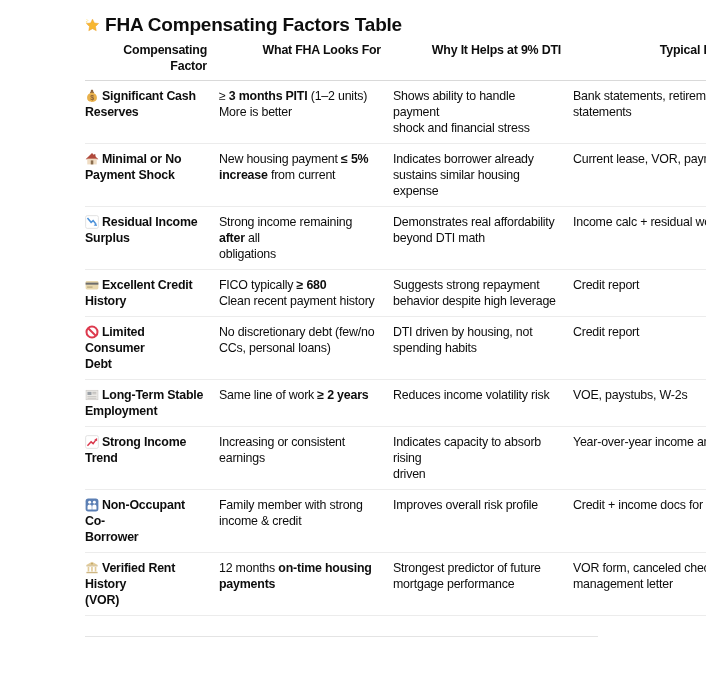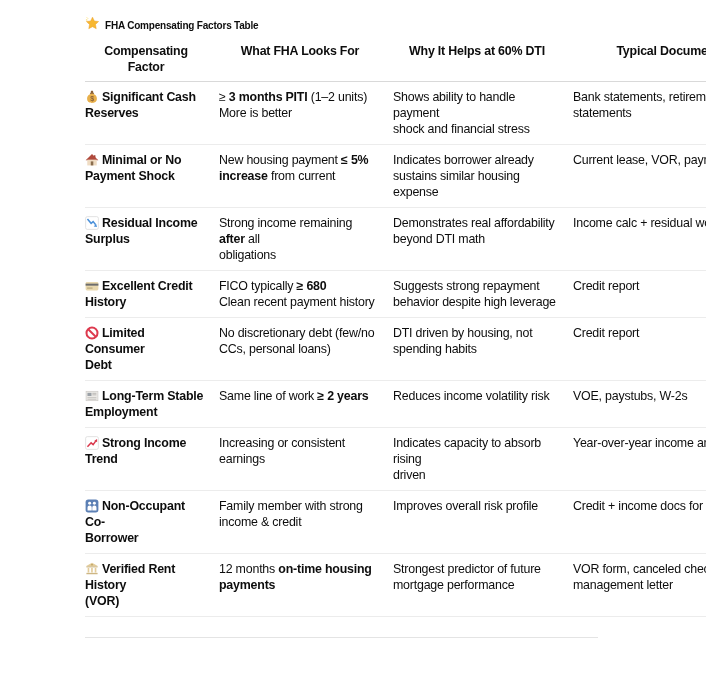--- a/index.html
+++ b/index.html
@@ -3,33 +3,33 @@
 <meta charset="utf-8">
 <style>
   html,body{margin:0;padding:0;background:#fff;}
   body{
     width:706px;height:678px;overflow:hidden;
     font-family:"Liberation Sans",sans-serif;
     color:#0d0d0d;-webkit-font-smoothing:antialiased;
   }
   .page{padding:16px 0 0 85px;}
   .section-title{
-    font-size:10px;line-height:18px;font-weight:700;
+    font-size:19px;line-height:18px;font-weight:700;
     letter-spacing:-0.2px;margin:0 0 5px 0;
   }
   .section-title .emoji{margin-right:5px;}
   .emoji svg{width:15px;height:15px;vertical-align:-2px;}
   
   .table-wrap{width:621px;overflow:hidden;}
   table{
     border-collapse:collapse;table-layout:fixed;width:718px;
     font-size:12.4px;line-height:16px;letter-spacing:-0.2px;
   }
   th{
-    text-align:center;font-weight:600;vertical-align:top;
+    text-align:right;font-weight:600;vertical-align:top;
     padding:3px 12px 6px 0;border-bottom:1px solid #d9d9d9;
   }
   td{
     vertical-align:top;
     padding:7px 12px 7px 0;border-bottom:1px solid #ececec;
   }
   td.factor{font-weight:600;}
   td .emoji{margin-right:3px;}
   td .emoji svg{width:14px;height:14px;vertical-align:-2.5px;}
   .b{font-weight:700;margin-top:34px;}
@@ -55,21 +55,21 @@
       <colgroup>
         <col style="width:134px">
           <col style="width:174px">
           <col style="width:180px">
           <col style="width:230px">
       </colgroup>
       <thead>
         <tr>
           <th>Compensating Factor</th>
           <th>What FHA Looks For</th>
-          <th>Why It Helps at 60% DTI</th>
+          <th>Why It Helps at 9% DTI</th>
           <th>Typical Documentation</th>
         </tr>
       </thead>
       <tbody id="tbody">
           <tr>
             <td class="factor"><span class="emoji"><svg viewBox="0 0 16 16">
                   <path d="M5.5 4.6h5L9.2 2.2c.5-.9-.2-1.4-1.2-1.4s-1.7.5-1.2 1.4z" fill="#8c6239"></path>
                   <path d="M8 4.4c-3.4 0-5.6 2.7-5.6 5.7 0 3.4 2.4 4.7 5.6 4.7s5.6-1.3 5.6-4.7c0-3-2.2-5.7-5.6-5.7z" fill="#e8b04b"></path>
                   <text x="8" y="12.2" font-size="8" font-weight="bold" fill="#8c6239" text-anchor="middle">$</text>
                 </svg></span><span>Significant Cash</span><br><span>Reserves</span></td>

